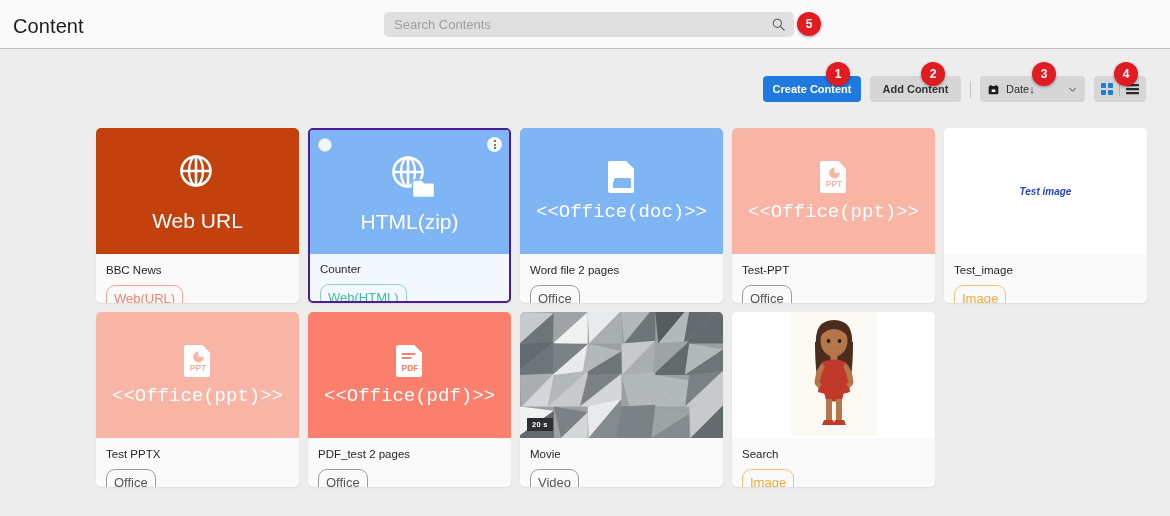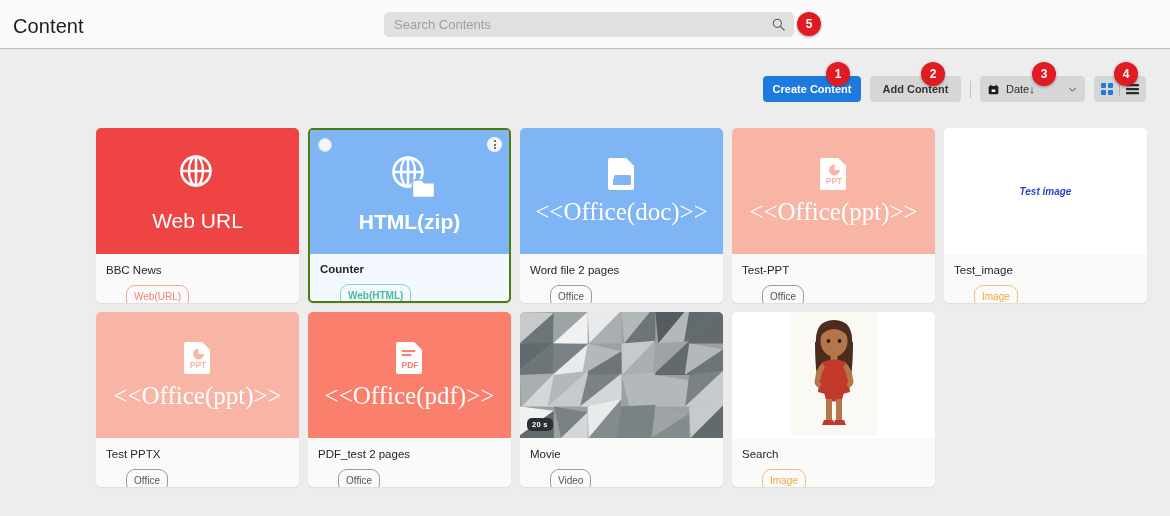--- a/index.html
+++ b/index.html
@@ -95,50 +95,48 @@
   .card {
     width:203px; height:175px;
     background:#fafafa;
     border-radius:5px;
     overflow:hidden;
     position:relative;
     box-shadow:0 1px 2px rgba(0,0,0,.07);
     cursor:pointer;
   }
   .card.selected {
-    border:2px solid #4d7c0f;
+    border:2px solid #4c1d95;
     background:#f2f8fe;
-    font-weight:bold;
   }
   .thumb {
     height:126px; width:100%;
     display:flex; flex-direction:column;
     align-items:center; justify-content:center;
     position:relative;
     overflow:hidden;
   }
   .card.selected .thumb { height:124px; }
   .thumb-label {
     color:#fff; margin-top:4px;
     white-space:nowrap;
   }
   .thumb-label.sans { font-size:21px; font-family:"Liberation Sans",sans-serif; }
-  .thumb-label.serif { font-size:25px; font-family:Liberation Serif, serif; }
+  .thumb-label.serif { font-size:19px; font-family:Liberation Mono, monospace; }
   .meta { padding:10px 10px 0 10px; }
   .card.selected .meta { padding-top:9px; }
   .meta-title {
     font-size:11.5px; color:#262626; margin-bottom:9px;
     white-space:nowrap; overflow:hidden; text-overflow:ellipsis;
   }
   .tag {
     display:inline-block;
-    font-size:10px; padding:5px 7px;
+    font-size:13px; padding:5px 7px;
     border-radius:9px; border:1px solid;
     line-height:1.2;
-    margin-left:20px;
   }
   .tag-weburl  { color:#f4836f; border-color:#f4a594; }
   .tag-webhtml { color:#45bd9a; border-color:#8ad4c0; }
   .tag-office  { color:#555; border-color:#9b9b9b; }
   .tag-image   { color:#f0a93c; border-color:#f3c277; }
   .tag-video   { color:#555; border-color:#9b9b9b; }
 
   
   .sel-circle {
     position:absolute; left:8px; top:8px;
@@ -154,21 +152,21 @@
     align-items:center; justify-content:center;
     gap:1.5px; z-index:5;
   }
   .dot-menu i { width:2px; height:2px; background:#4a4a4a; border-radius:50%; display:block; }
 
   
   .dur-badge {
     position:absolute; left:7px; bottom:7px;
     background:#2d2f33; color:#fff;
     font-size:7.5px; font-weight:bold;
-    padding:2px 5px; border-radius:5px;
+    padding:2px 5px; border-radius:0;
     letter-spacing:.3px;
   }
 
   .img-thumb { height:126px; width:100%; background:#fff; display:flex; align-items:center; justify-content:center; }
   .test-image-txt {
     font-family:"Liberation Sans", sans-serif;
     font-size:10px; font-weight:bold; font-style:italic;
     color:#2b44c7;
   }
 </style>
@@ -218,21 +216,21 @@
         <rect x="0" y="1" width="13" height="2.3" rx="0.6" fill="#2b2b2b"></rect>
         <rect x="0" y="5" width="13" height="2.3" rx="0.6" fill="#2b2b2b"></rect>
         <rect x="0" y="9" width="13" height="2.3" rx="0.6" fill="#2b2b2b"></rect>
       </svg>
     </div>
   </div>
 </div>
 
 <div class="grid" id="grid">
     <div class="card">
-      <div class="thumb" style="background:#ef4444">
+      <div class="thumb" style="background:#c2410c">
         <span><svg width="52" height="52" viewBox="0 0 52 52">
             <circle cx="24" cy="22" r="14.5" fill="none" stroke="#fff" stroke-width="2.6"></circle>
             <line x1="9.5" y1="22" x2="38.5" y2="22" stroke="#fff" stroke-width="2.6"></line>
             <line x1="24" y1="7.5" x2="24" y2="36.5" stroke="#fff" stroke-width="2.6"></line>
             <ellipse cx="24" cy="22" rx="7" ry="14.5" fill="none" stroke="#fff" stroke-width="2.4"></ellipse>
           </svg></span>
         <div class="thumb-label sans">Web URL</div>
       </div>
       <div class="meta"><div class="meta-title">BBC News</div><span class="tag tag-weburl">Web(URL)</span></div>
     </div>

